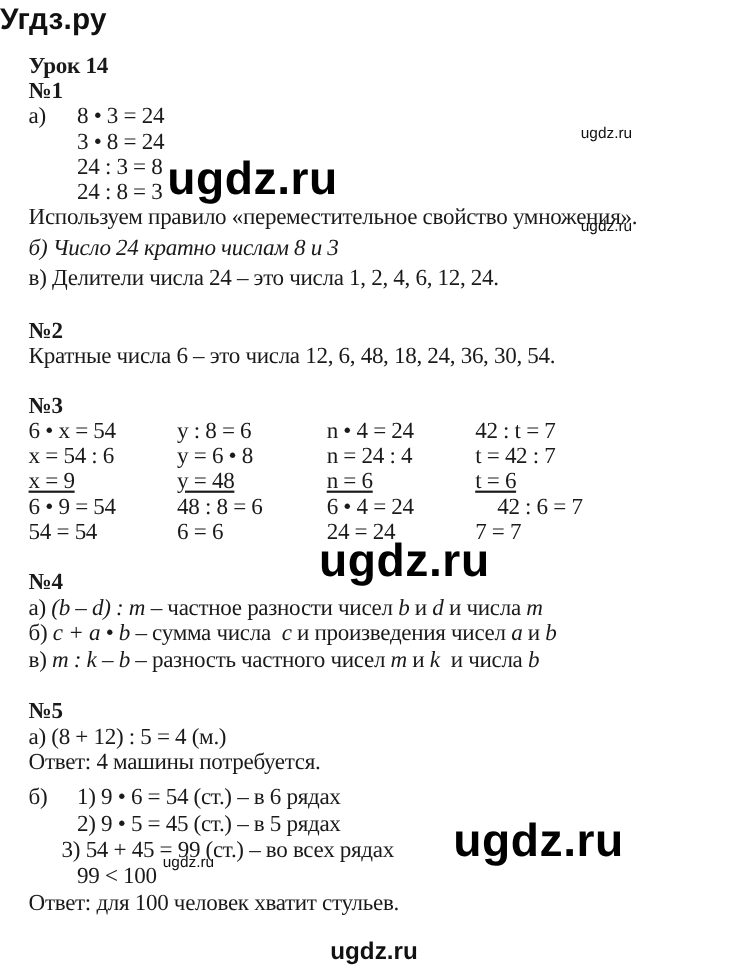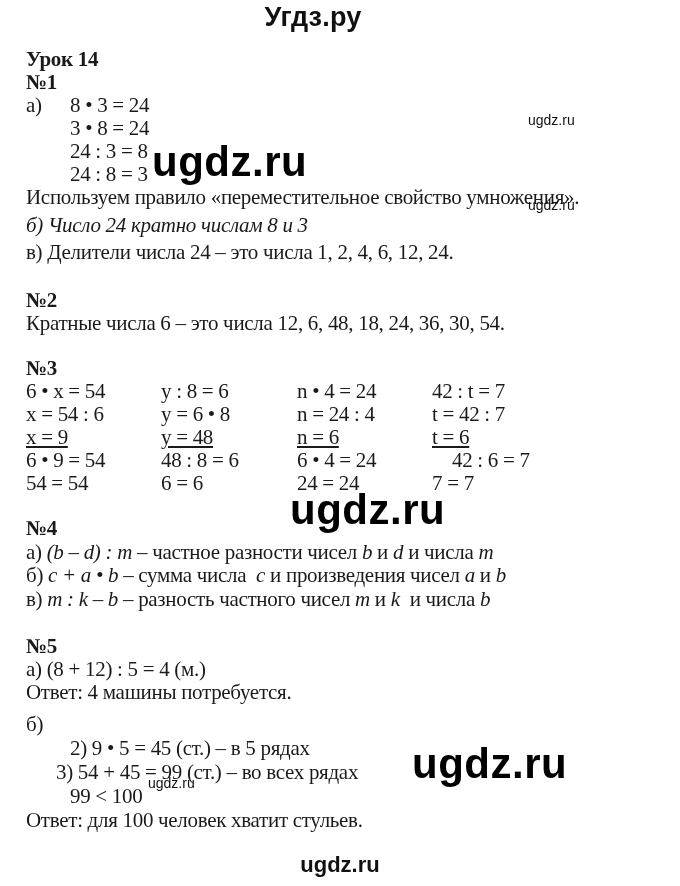--- a/index.html
+++ b/index.html
@@ -1,19 +1,19 @@
 <!DOCTYPE html>
 <html><head>
   <meta charset="utf-8">
   <style>
     html, body { margin: 0; padding: 0; background: #ffffff; }
     body { width: 680px; height: 886px; position: relative; overflow: hidden; color: #111; }
     .page { position: absolute; left: 0; top: 0; width: 680px; height: 886px; background: #fff; }
     .site-title {
-      position: absolute; left: 0; width: 626px; top: 2px; text-align: center;
+      position: absolute; left: 0; width: 626px; top: 2px; text-align: left;
       font-family: "Liberation Sans", sans-serif; font-weight: bold; font-size: 27px; letter-spacing: 0.2px; color: #111;
     }
     .t { position: absolute; font-family: "Liberation Serif", serif; font-size: 21px; line-height: 24px; white-space: pre; color: #1a1a1a; letter-spacing: -0.3px; }
     .b { font-weight: bold; }
     .i { font-style: italic; }
     .u { text-decoration: underline; text-underline-offset: 2px; }
     .wm-big { position: absolute; font-family: "Liberation Sans", sans-serif; font-weight: bold; font-size: 42px; color: #000; letter-spacing: 0.5px; }
     .wm-small { position: absolute; font-family: "Liberation Sans", sans-serif; font-size: 14px; color: #111; }
     .wm-bottom { position: absolute; left: 0; width: 680px; text-align: center; font-family: "Liberation Sans", sans-serif; font-weight: bold; font-size: 22px; color: #111; }
   </style>
@@ -71,20 +71,21 @@
 
   <div class="t" style="left:26px; top:563px;"><span>б) </span><span class="i">c + a • b</span><span> – сумма числа  </span><span class="i">c</span><span> и произведения чисел </span><span class="i">a</span><span> и </span><span class="i">b</span></div>
 
   <div class="t" style="left:26px; top:587px;"><span>в) </span><span class="i">m : k – b</span><span> – разность частного чисел </span><span class="i">m</span><span> и </span><span class="i">k</span><span>  и числа </span><span class="i">b</span></div>
 
   <div class="t b" style="left:26px; top:634px;">№5</div>
   <div class="t" style="left:26px; top:657px;text-align:center;">а) (8 + 12) : 5 = 4 (м.)</div>
   <div class="t" style="left:26px; top:680px;">Ответ: 4 машины потребуется.</div>
 
   <div class="t" style="left:26px; top:712px;">б)</div>
+  <div class="t" style="left:70px; top:712px;">1) 9 • 6 = 54 (ст.) – в 6 рядах</div>
   <div class="t" style="left:70px; top:736px;">2) 9 • 5 = 45 (ст.) – в 5 рядах</div>
   <div class="t" style="left:56px; top:760px;">3) 54 + 45 = 99 (ст.) – во всех рядах</div>
   <div class="t" style="left:70px; top:784px;">99 &lt; 100</div>
   <div class="t" style="left:26px; top:808px;">Ответ: для 100 человек хватит стульев.</div>
 
   <div class="wm-small" style="left:528px; top:112px;">ugdz.ru</div>
   <div class="wm-small" style="left:528px; top:197px;">ugdz.ru</div>
   <div class="wm-small" style="left:148px; top:775px;">ugdz.ru</div>
 
   <div class="wm-big" style="left:152px; top:138px;">ugdz.ru</div>

